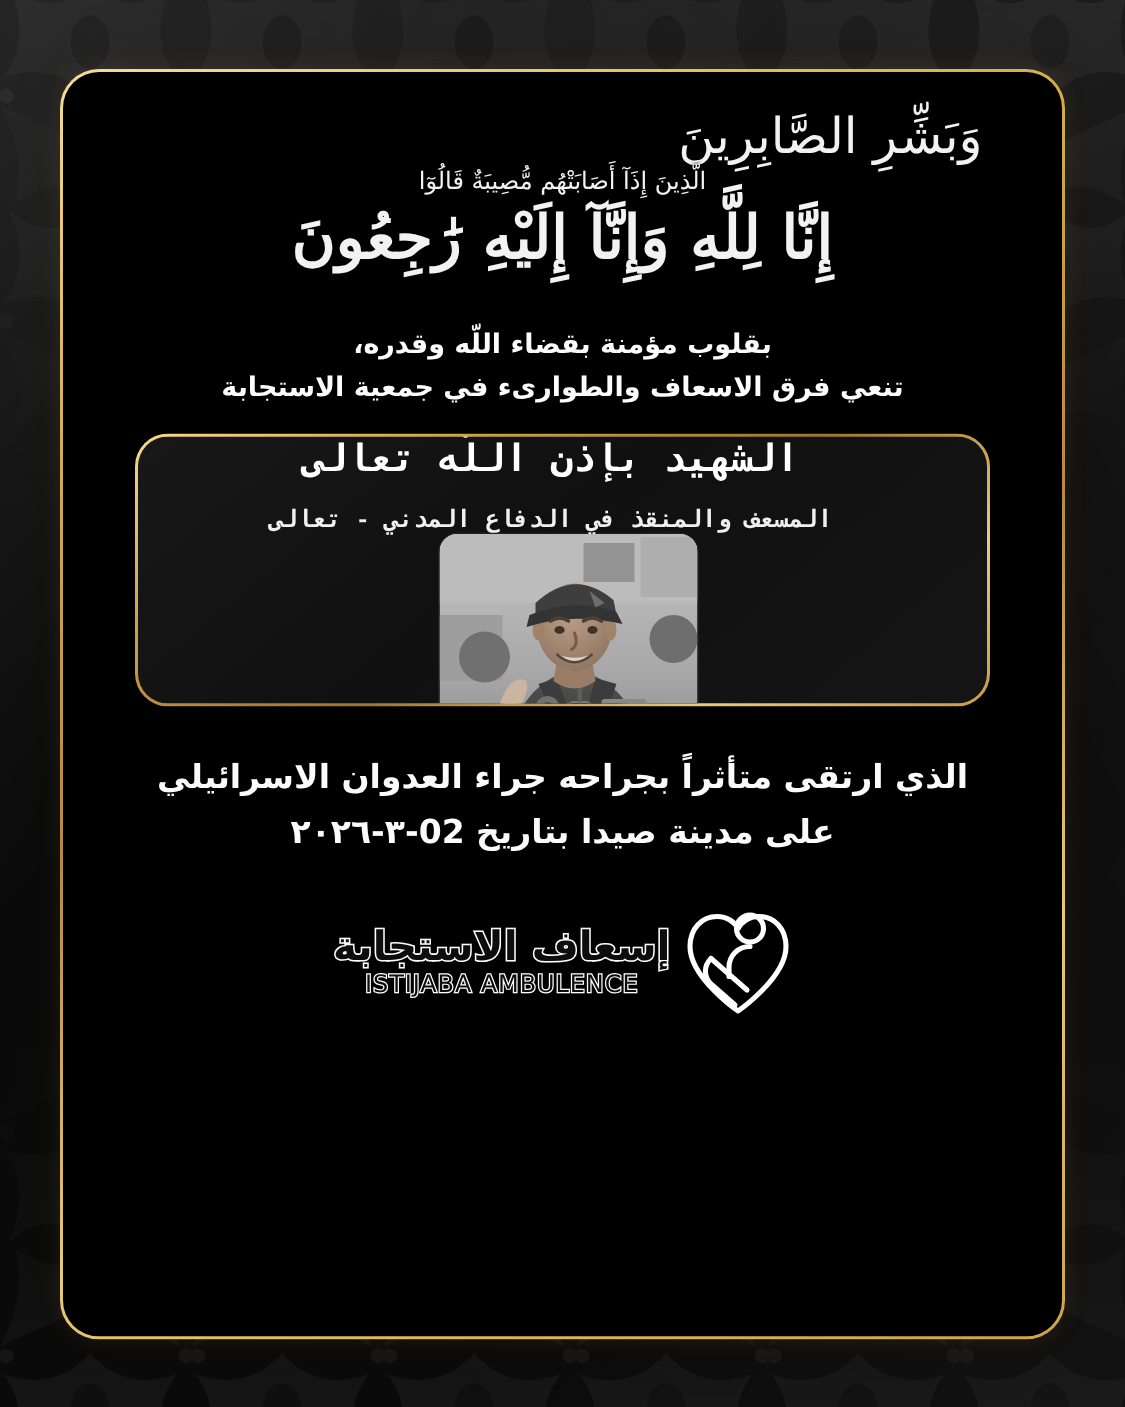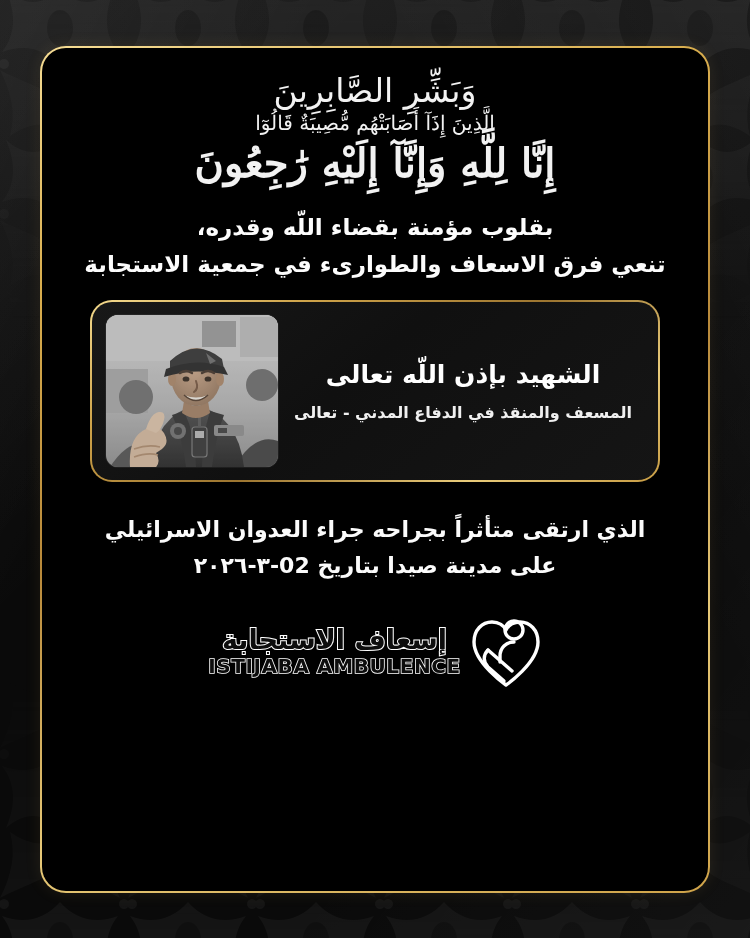--- a/index.html
+++ b/index.html
@@ -94,63 +94,65 @@
     font-family: "DejaVu Serif", "Liberation Serif", serif;
     color: #f2f2f2;
     text-shadow: 0 1px 2px rgba(0,0,0,0.9);
     direction: rtl;
     white-space: nowrap;
   }
   .verse-1 {
     font-size: 33px;
     letter-spacing: -1px;
     margin-bottom: 6px;
+    text-align: right;
   }
   .verse-2 {
-    font-size: 20px;
+    font-size: 16px;
     letter-spacing: -0.5px;
     margin-bottom: 10px;
   }
   .verse-3 {
     font-size: 40px;
     font-weight: bold;
     letter-spacing: -2px;
   }
 
   
   .intro {
-    margin-top: 26px;
+    margin-top: 36px;
     width: 600px;
     text-align: center;
     direction: rtl;
-    font-size: 23px;
+    font-size: 18px;
     font-weight: bold;
     line-height: 1.62;
     color: #fcfcfc;
     text-shadow: 0 1px 2px rgba(0,0,0,0.8);
   }
 
   
   .martyr-card {
     position: relative;
     margin-top: 16px;
     width: 566px;
     height: 178px;
     border-radius: 22px;
     border: 2px solid transparent;
     background:
       linear-gradient(140deg, #181818 0%, #101010 45%, #151515 100%) padding-box,
       linear-gradient(150deg, #f4da8e 0%, #cda249 25%, #9c7530 52%, #e9cb7a 78%, #c79c44 100%) border-box;
     background-clip: padding-box, border-box;
     -webkit-background-clip: padding-box, border-box;
     display: flex;
-    flex-direction: row;
+    flex-direction: column;
     align-items: center;
     box-shadow: 0 4px 18px rgba(0,0,0,0.6);
     overflow: hidden;
+    font-family: Liberation Mono, monospace;
   }
   .card-texts {
     flex: 1 1 auto;
     padding: 0 26px 0 10px;
     text-align: center;
     direction: rtl;
   }
   .card-kicker {
     font-size: 25px;
     font-weight: bold;
@@ -225,22 +227,22 @@
   .logo-ar {
     font-size: 27px;
     font-weight: bold;
     color: #0d0d0d;
     letter-spacing: -0.5px;
     -webkit-text-stroke: 2px #ffffff;
     paint-order: stroke fill;
     line-height: 1.08;
   }
   .logo-en {
-    font-size: 20px;
-    font-weight: bold;
+    font-size: 16px;
+    font-weight: normal;
     letter-spacing: 0.6px;
     color: #0d0d0d;
     -webkit-text-stroke: 1.6px #ffffff;
     paint-order: stroke fill;
     direction: ltr;
     line-height: 1.2;
   }
   .logo-mark { width: 72px; height: 74px; }
   .logo-mark svg { display: block; width: 100%; height: 100%; }
 </style>

